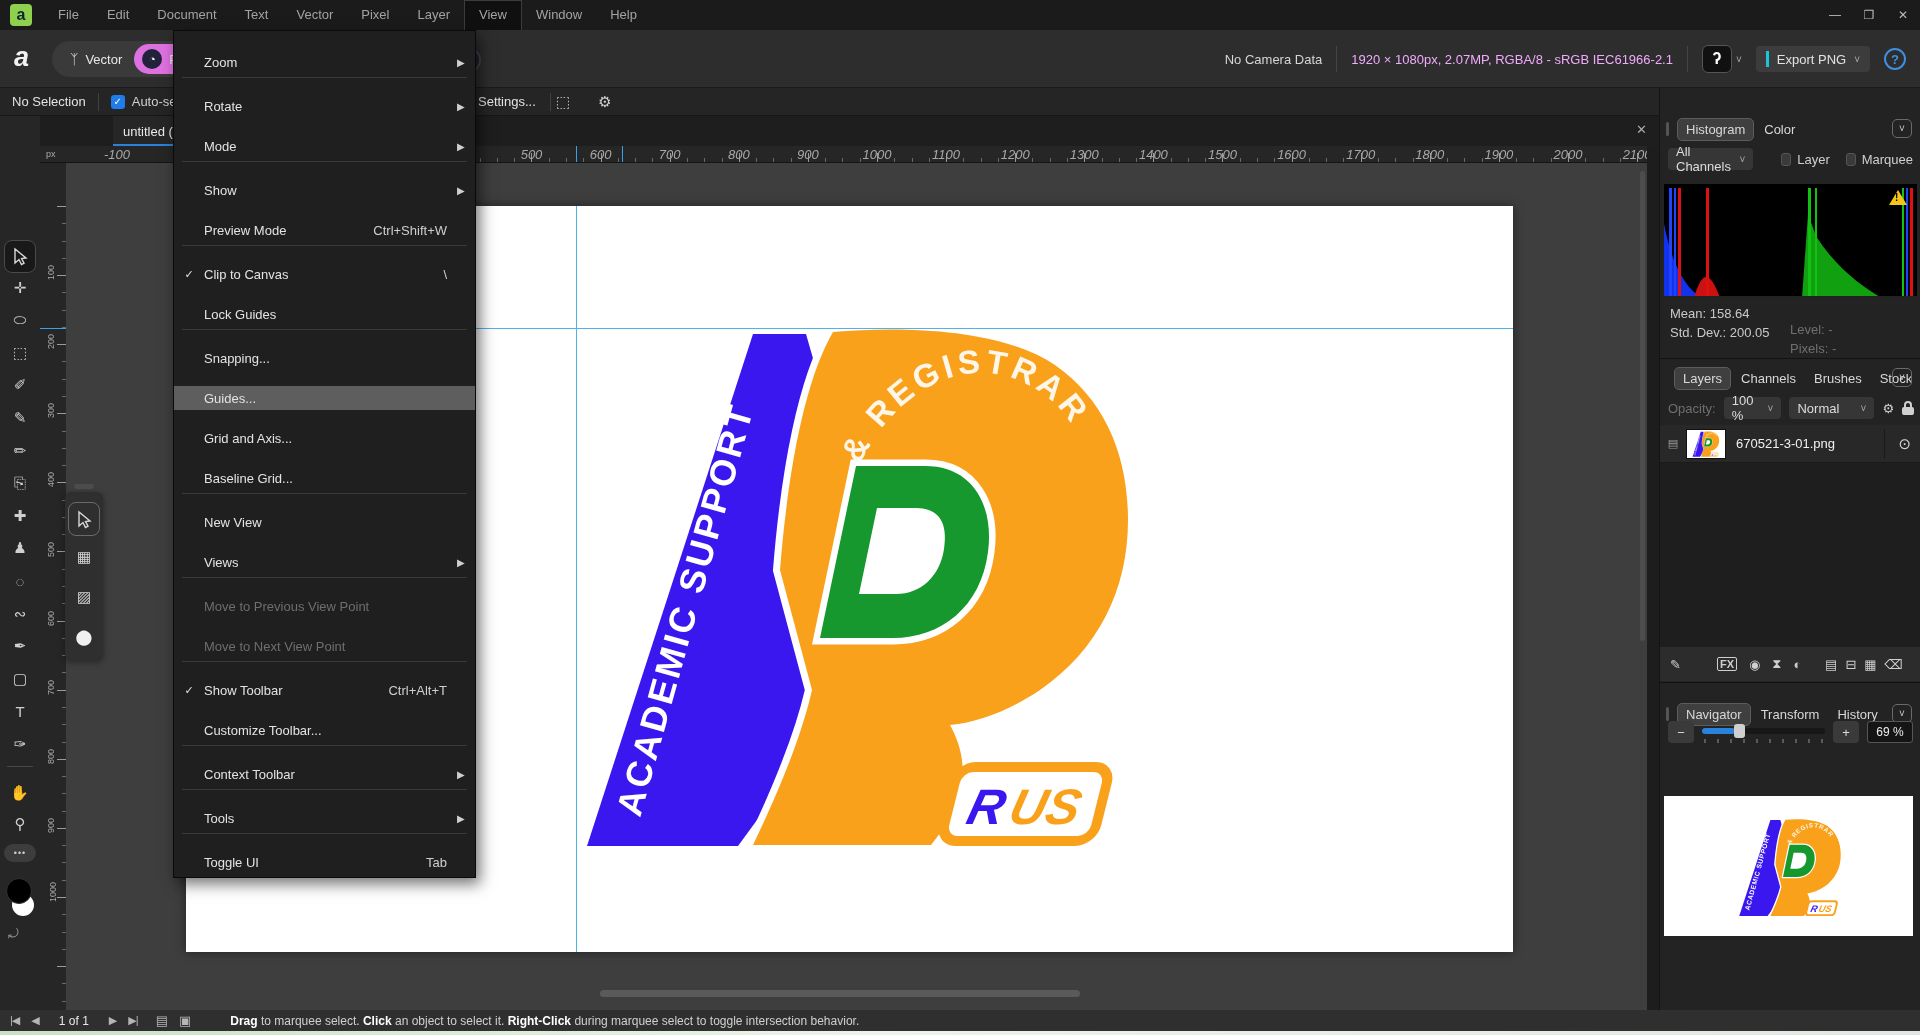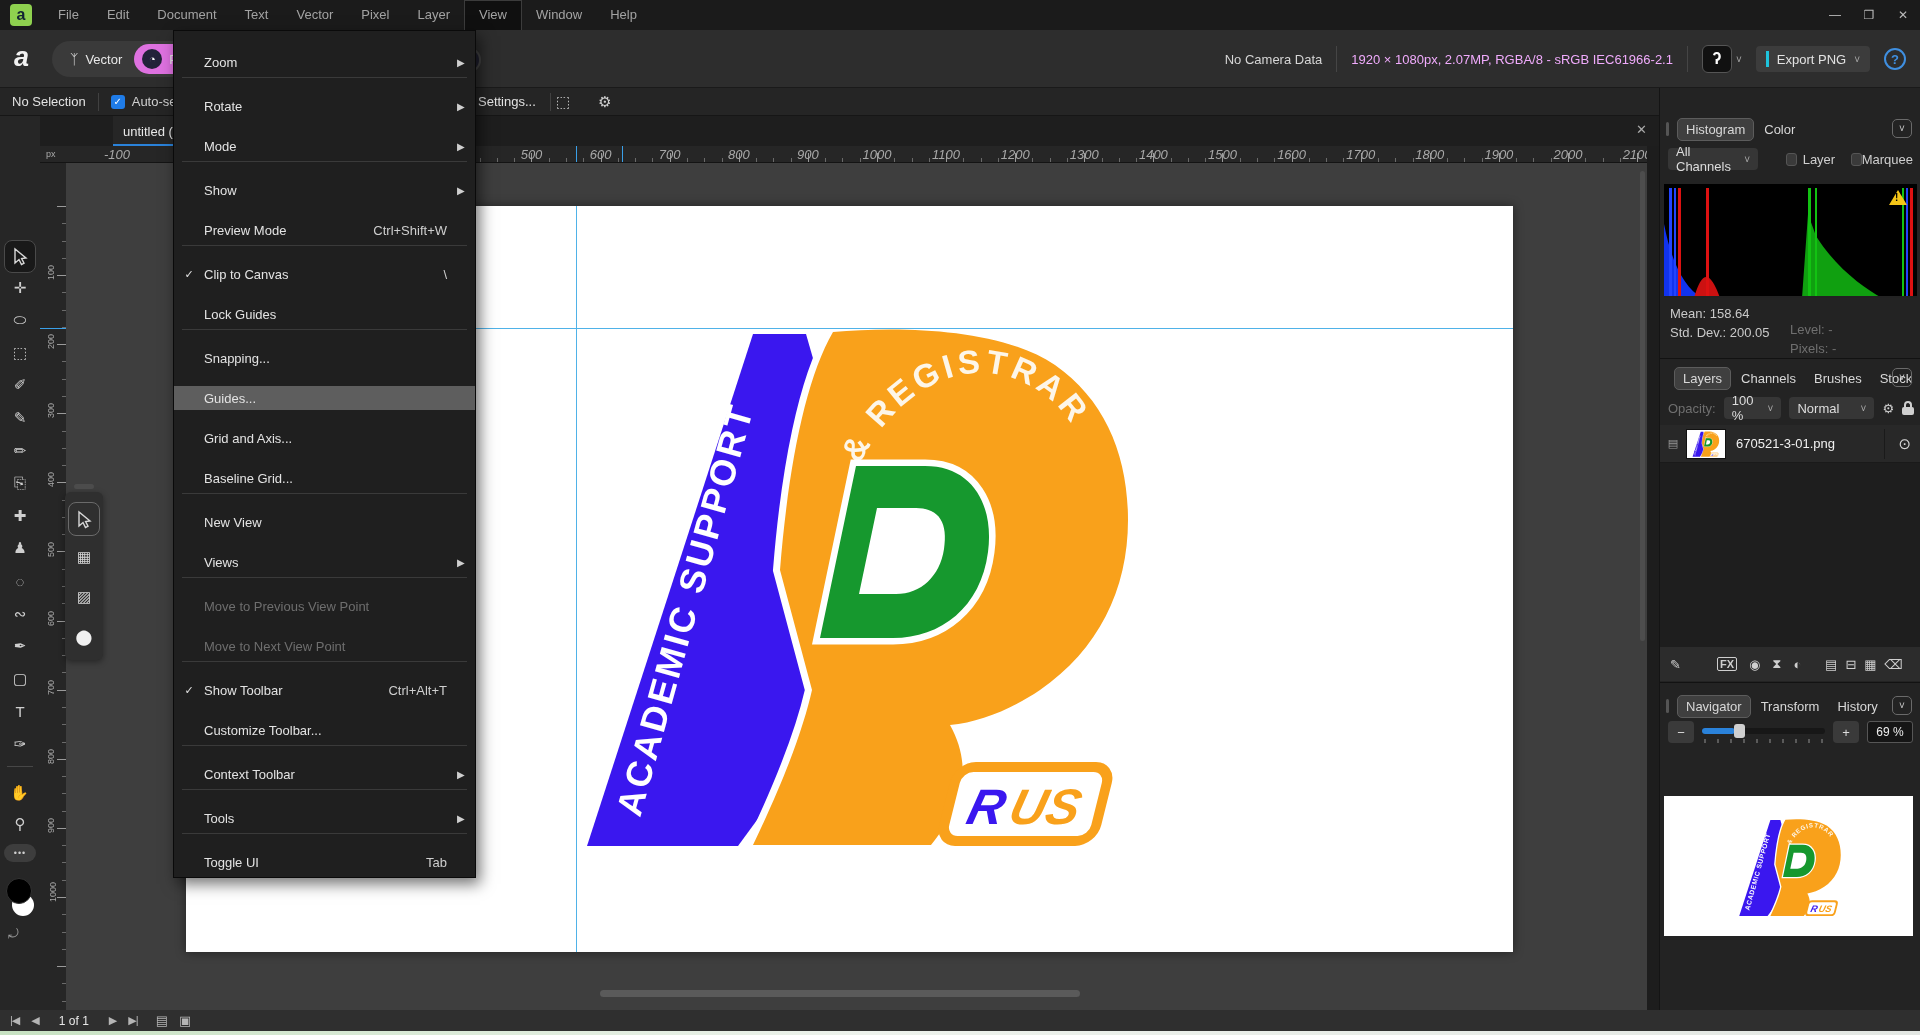--- a/index.html
+++ b/index.html
@@ -519,21 +519,21 @@
         <div class="pchev">˅</div>
       </div>
     <div style="position:absolute;left:8px;top:60px;display:flex;align-items:center;width:245px">
       <div class="dd" style="width:112px">
         <span>All Channels</span>
         <span class="chev">˅</span>
       </div>
       <span class="cb" style="margin-left:28px"></span>
       <span class="cb-label" style="margin-left:6px">Layer</span>
       <span class="cb" style="margin-left:16px"></span>
-      <span class="cb-label" style="">Marquee</span>
+      <span class="cb-label" style="margin-left:6px">Marquee</span>
     </div>
     <div id="hist-plot">
       <svg width="253" height="114" viewBox="0 0 253 114">
         <rect width="253" height="114" fill="#000"></rect>
         <path d="M0,114 L0,40 C8,80 20,103 38,114 Z" fill="#1133ee"></path>
         <path d="M30,114 C38,86 46,86 56,114 Z" fill="#cc1111"></path>
         <path d="M138,114 L144,30 L152,52 C172,84 200,104 218,114 Z" fill="#10a010"></path>
         <rect x="5" y="4" width="3" height="110" fill="#2244ff"></rect>
         <rect x="10" y="4" width="2" height="110" fill="#2244ff"></rect>
         <rect x="14" y="4" width="3" height="110" fill="#dd1111"></rect>
@@ -606,21 +606,21 @@
         <span class="lic">⧗</span>
         <span class="lic">◐</span>
         <span style="flex:1"></span>
         <span class="lic" style="margin-right:8px">▤</span>
         <span class="lic" style="margin-right:8px">⊟</span>
         <span class="lic" style="margin-right:8px">▦</span>
         <span class="lic" style="margin-right:8px">⌫</span>
       </div>
   </div>
 
-  <div id="sect-navigator" class="sect-border" style="position:relative;height:326px;padding-top:8px">
+  <div id="sect-navigator" class="sect-border" style="position:relative;height:326px;padding-top:16px">
     <div class="ptabs" id="nav-tabs">
         <div class="grip"></div>
         <div class="ptab active">Navigator</div>
         <div class="ptab">Transform</div>
         <div class="ptab">History</div>
         <div class="pchev">˅</div>
       </div>
     <div id="nav-zoom">
       <div class="zbtn">−</div>
       <div id="zslider">
@@ -641,14 +641,15 @@
 </div>
 
 <div id="statusbar">
   <span class="sb-ic" style="margin-left:10px">|◀</span>
   <span class="sb-ic">◀</span>
   <span style="margin:0 14px;color:#e8e8e8">1 of 1</span>
   <span class="sb-ic">▶</span>
   <span class="sb-ic">▶|</span>
   <span class="sb-ic" style="margin-left:12px;font-size:13px">▤</span>
   <span class="sb-ic" style="font-size:13px">▣</span>
+  <span id="sb-hint"><b>Drag</b> to marquee select. <b>Click</b> an object to select it. <b>Right-Click</b> during marquee select to toggle intersection behavior.</span>
 </div>
 <div id="taskbar-strip"></div>
 
 </body></html>

